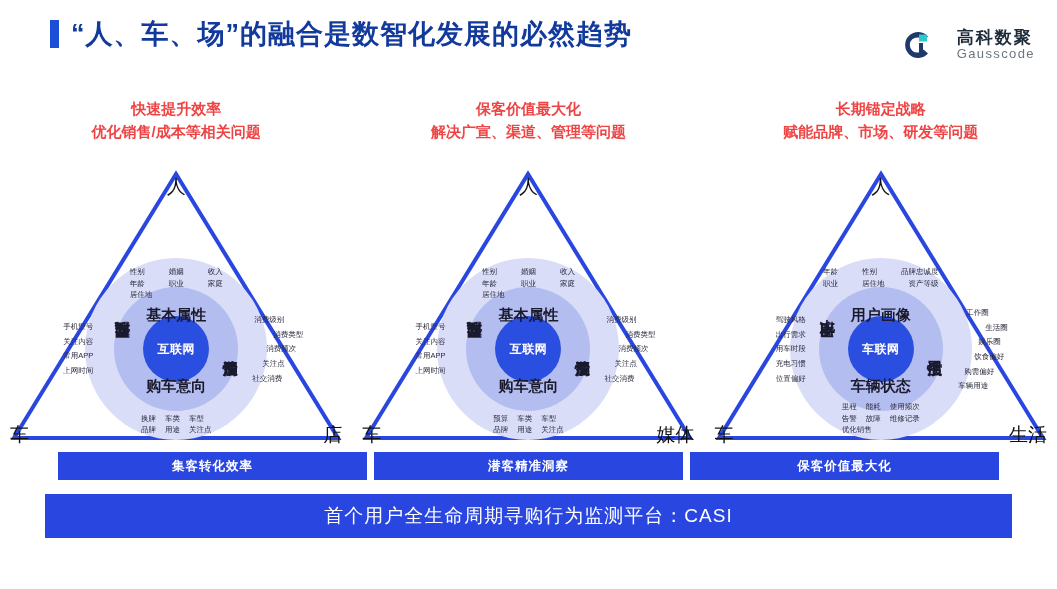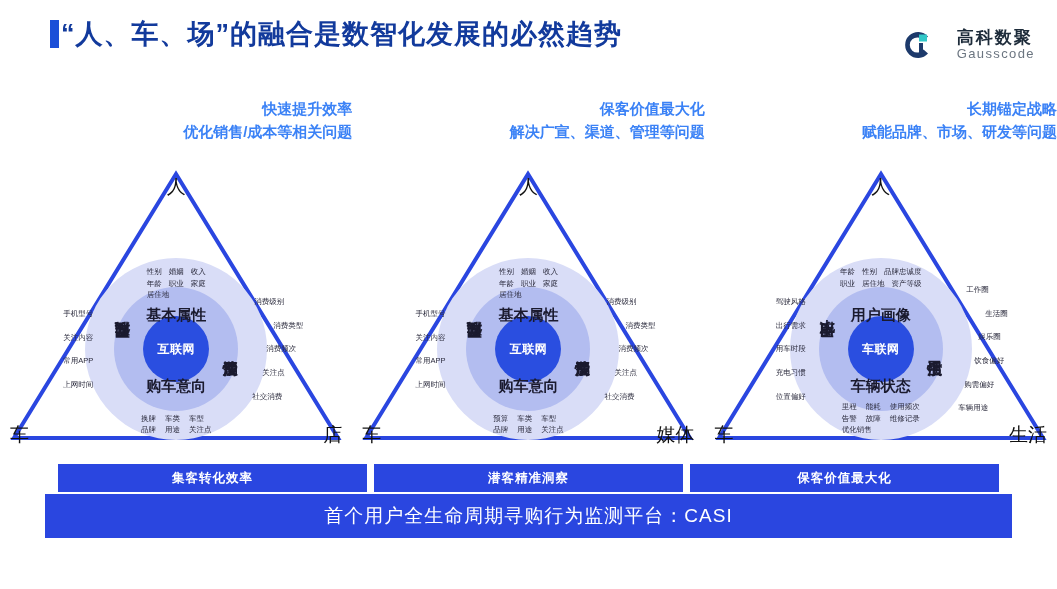--- a/index.html
+++ b/index.html
@@ -7,35 +7,35 @@
     width:1057px;height:589px;overflow:hidden;
     background:#ffffff;
     font-family:"Liberation Sans","DejaVu Sans",sans-serif;
     color:#1a1a1a;
     position:relative;
   }
   .slide{position:relative;width:1057px;height:589px;}
 
   
   .header{position:absolute;left:0;top:0;width:1057px;height:70px;}
-  .title-row{position:absolute;left:50px;top:16px;display:flex;align-items:center;gap:2px;}
+  .title-row{position:absolute;left:50px;top:16px;display:flex;align-items:center;gap:12px;}
   .title-mark{width:9px;height:28px;background:#1b4fd8;display:block;}
   .title-text{
     font-size:27px;font-weight:bold;color:#123a9c;letter-spacing:1px;
     white-space:nowrap;
   }
   .logo{position:absolute;right:22px;top:28px;display:flex;align-items:center;gap:24px;}
   .logo-mark{width:34px;height:34px;position:relative;flex:none;}
   .logo-text{display:flex;flex-direction:column;line-height:1.05;}
   .logo-cn{font-size:17px;font-weight:bold;color:#1d2b3a;letter-spacing:2px;}
   .logo-en{font-size:13px;color:#6b7580;letter-spacing:1.4px;}
 
   
   .col-heads{position:absolute;top:98px;left:0;width:1057px;display:flex;}
-  .col-head{flex:1;text-align:right;font-size:15px;font-weight:bold;line-height:1.5;color:#3b82f6;}
+  .col-head{flex:1;text-align:center;font-size:15px;font-weight:bold;line-height:1.5;color:#ef4444;}
   .col-head span{display:block;white-space:nowrap;}
 
   
   .tri-row{position:absolute;top:160px;left:0;width:1057px;height:290px;display:flex;}
   .tri-cell{position:relative;width:352.3px;height:290px;}
 
   .tri-svg{position:absolute;left:0;top:0;}
 
   .corner{position:absolute;font-size:19px;color:#111;font-weight:normal;}
   .corner.apex{top:14px;left:50%;transform:translateX(-50%);}
@@ -65,41 +65,41 @@
   .ring-label.vright{right:28px;top:50%;transform:translateY(-50%);writing-mode:vertical-rl;}
 
   .outer-group{position:absolute;font-size:7.5px;color:#2b2b3d;line-height:1.55;white-space:nowrap;}
   .outer-group .row{display:flex;gap:8px;}
   .outer-group .row span{display:inline-block;}
 
   .og-top{left:50%;transform:translateX(-50%);top:8px;text-align:left;}
   .og-bottom{left:50%;transform:translateX(-50%);bottom:4px;text-align:left;}
   .og-left{left:-36px;top:50%;transform:translateY(-50%);text-align:right;}
   .og-right{right:-36px;top:50%;transform:translateY(-50%);text-align:left;}
-  .og-left .row,.og-right .row{display:block;margin:12px 0;}
+  .og-left .row,.og-right .row{display:block;margin:3px 0;}
 
   .og-left .row{padding-right:0;}
   .og-left .row.i1{margin-left:10px;}
   .og-left .row.i2{margin-left:2px;}
   .og-left .row.i3{margin-left:4px;}
   .og-left .row.i4{margin-left:14px;}
   .og-left .row.i5{margin-left:22px;}
   .og-right .row.i1{margin-left:8px;}
   .og-right .row.i2{margin-left:14px;padding-left:13px;}
   .og-right .row.i3{margin-left:20px;}
   .og-right .row.i4{margin-left:16px;}
   .og-right .row.i5{margin-left:6px;}
   .og-right .row.i6{margin-left:0px;}
 
-  .og-top .row{display:flex;gap:7px;}
+  .og-top .row{display:flex;gap:24px;}
   .og-bottom .row{display:flex;gap:9px;}
   .og-top .row.solo,.og-bottom .row.solo{display:block;}
 
   
-  .banners{position:absolute;top:452px;left:0;width:1057px;height:37px;display:flex;justify-content:center;gap:7px;margin-top:12px;}
+  .banners{position:absolute;top:452px;left:0;width:1057px;height:37px;display:flex;justify-content:center;gap:7px;}
   .banner{
     width:309px;height:28px;background:#2a46e0;color:#fff;
     display:flex;align-items:center;justify-content:center;
     font-size:12.5px;font-weight:bold;letter-spacing:1px;
   }
   .footer-bar{
     position:absolute;left:45px;top:494px;width:967px;height:44px;
     background:#2a46e0;color:#fff;display:flex;align-items:center;justify-content:center;
     font-size:19px;letter-spacing:1px;
   }

